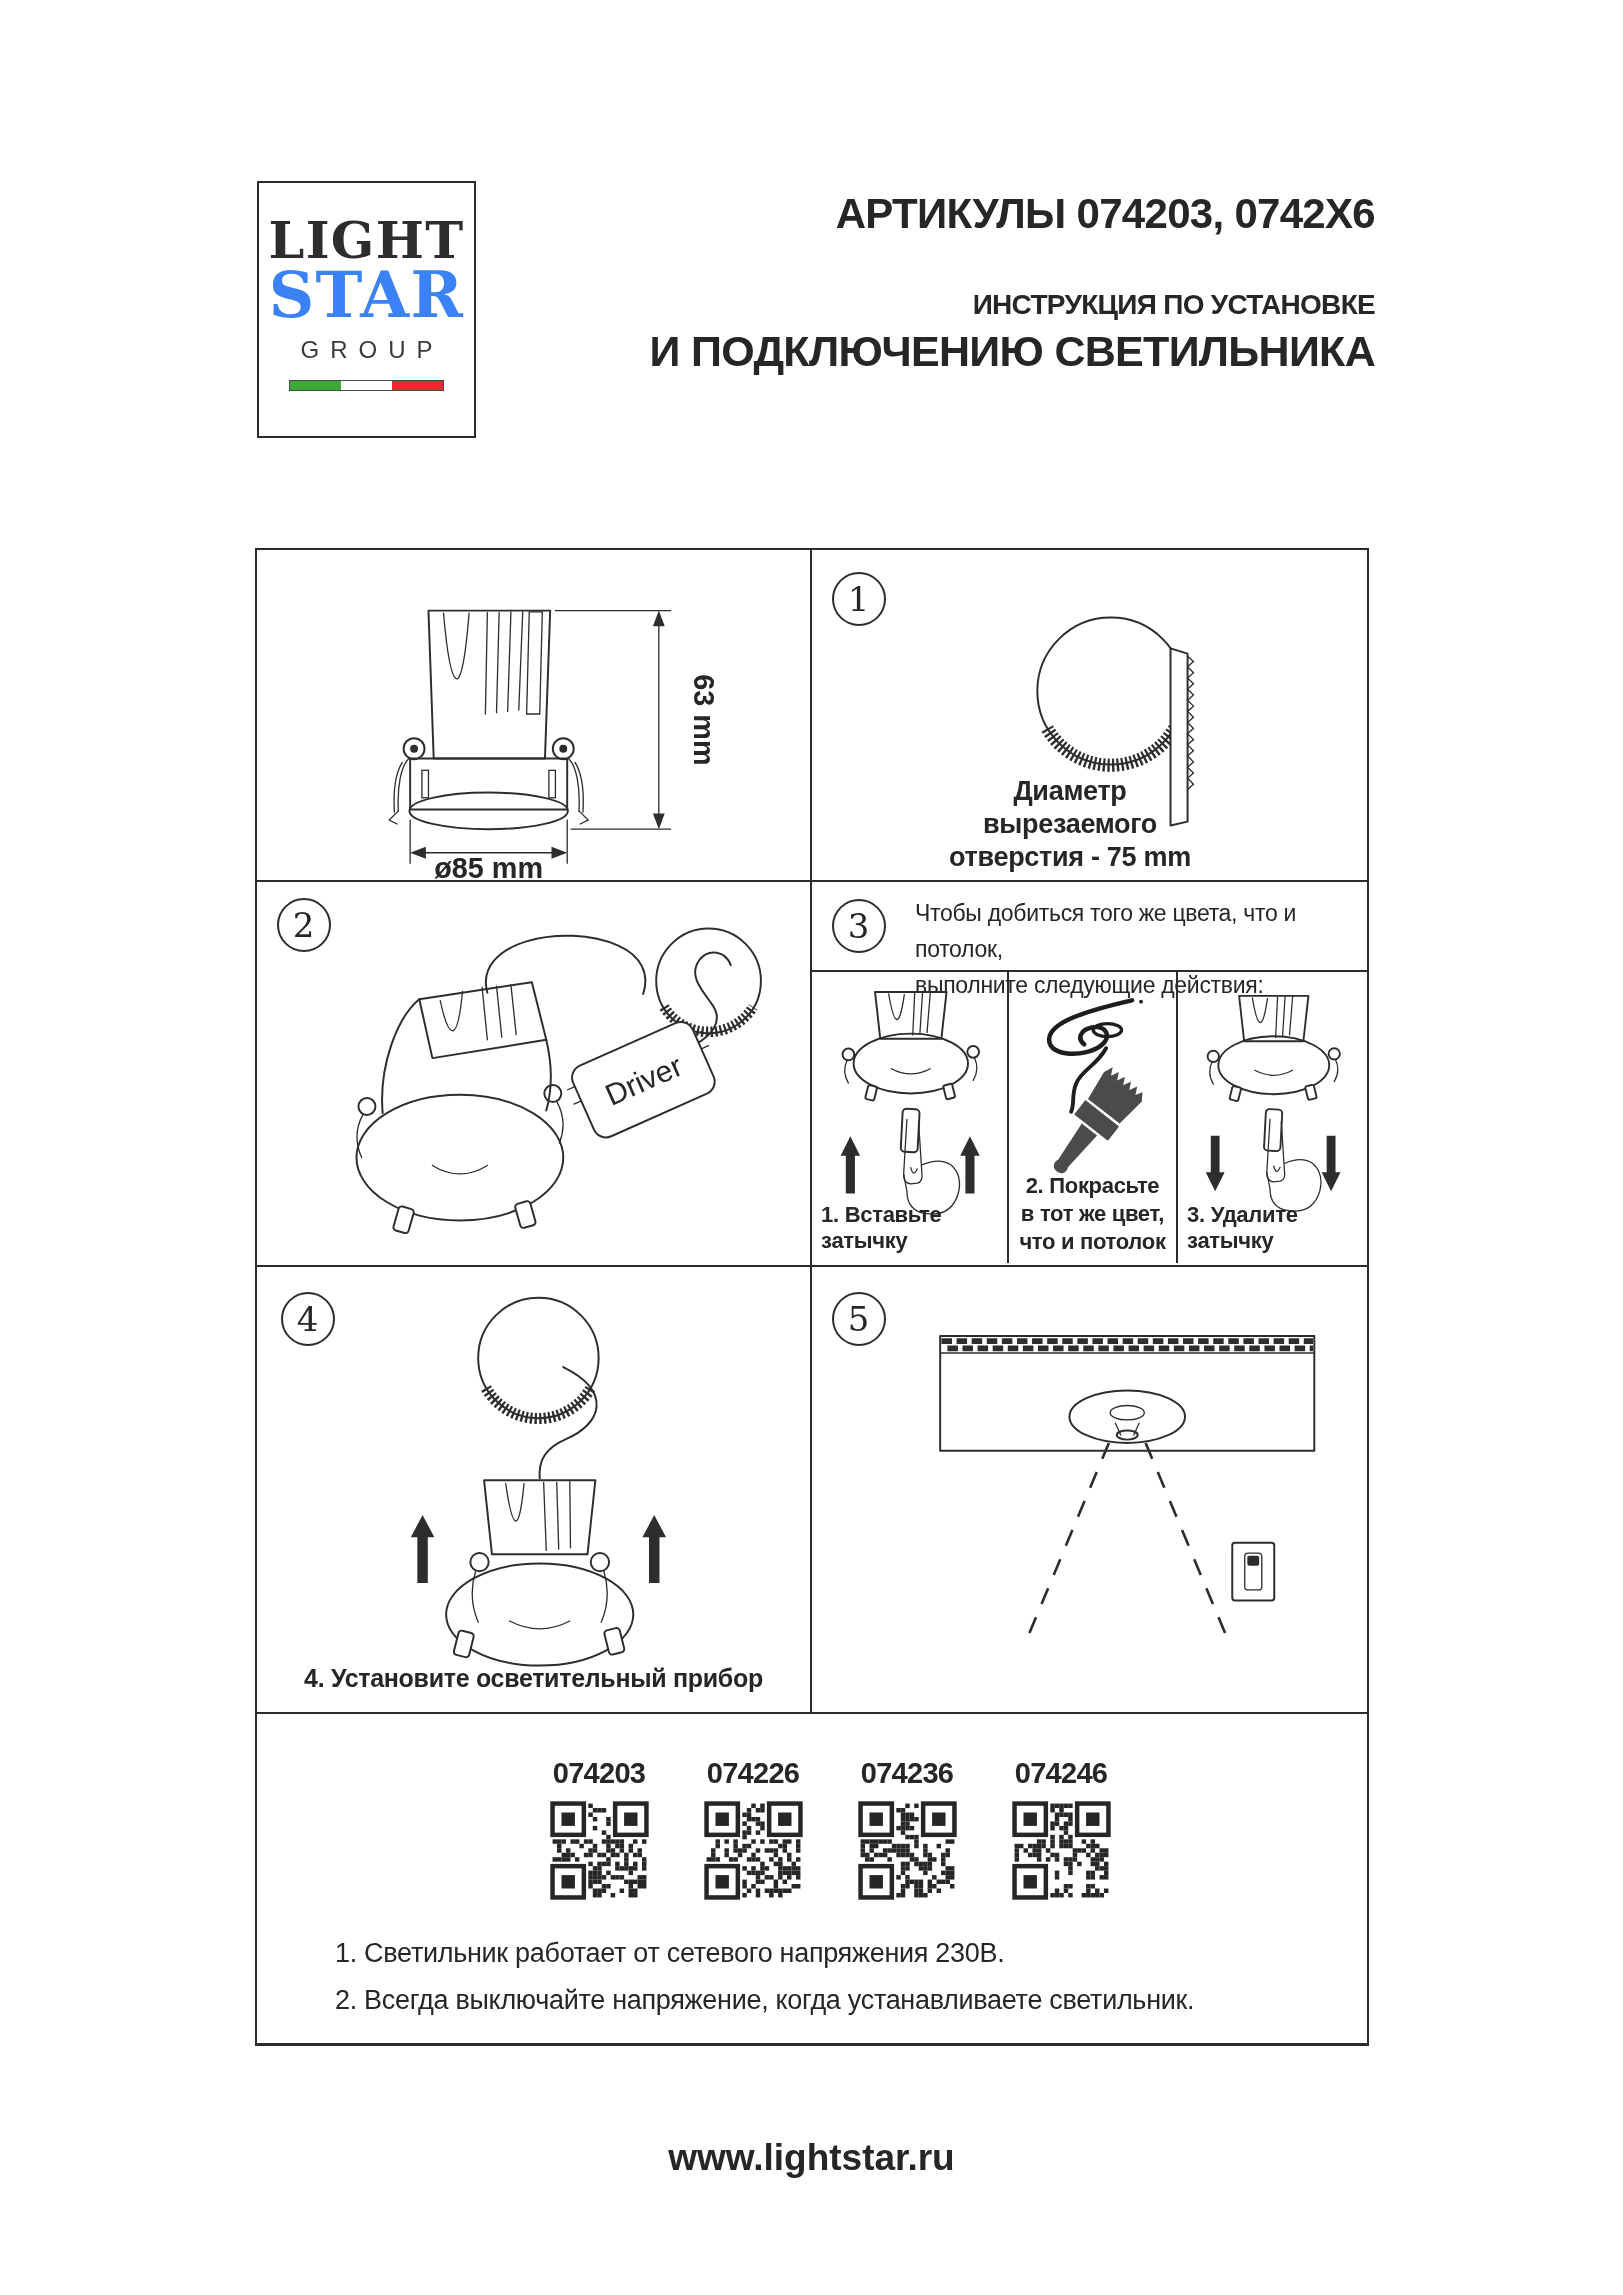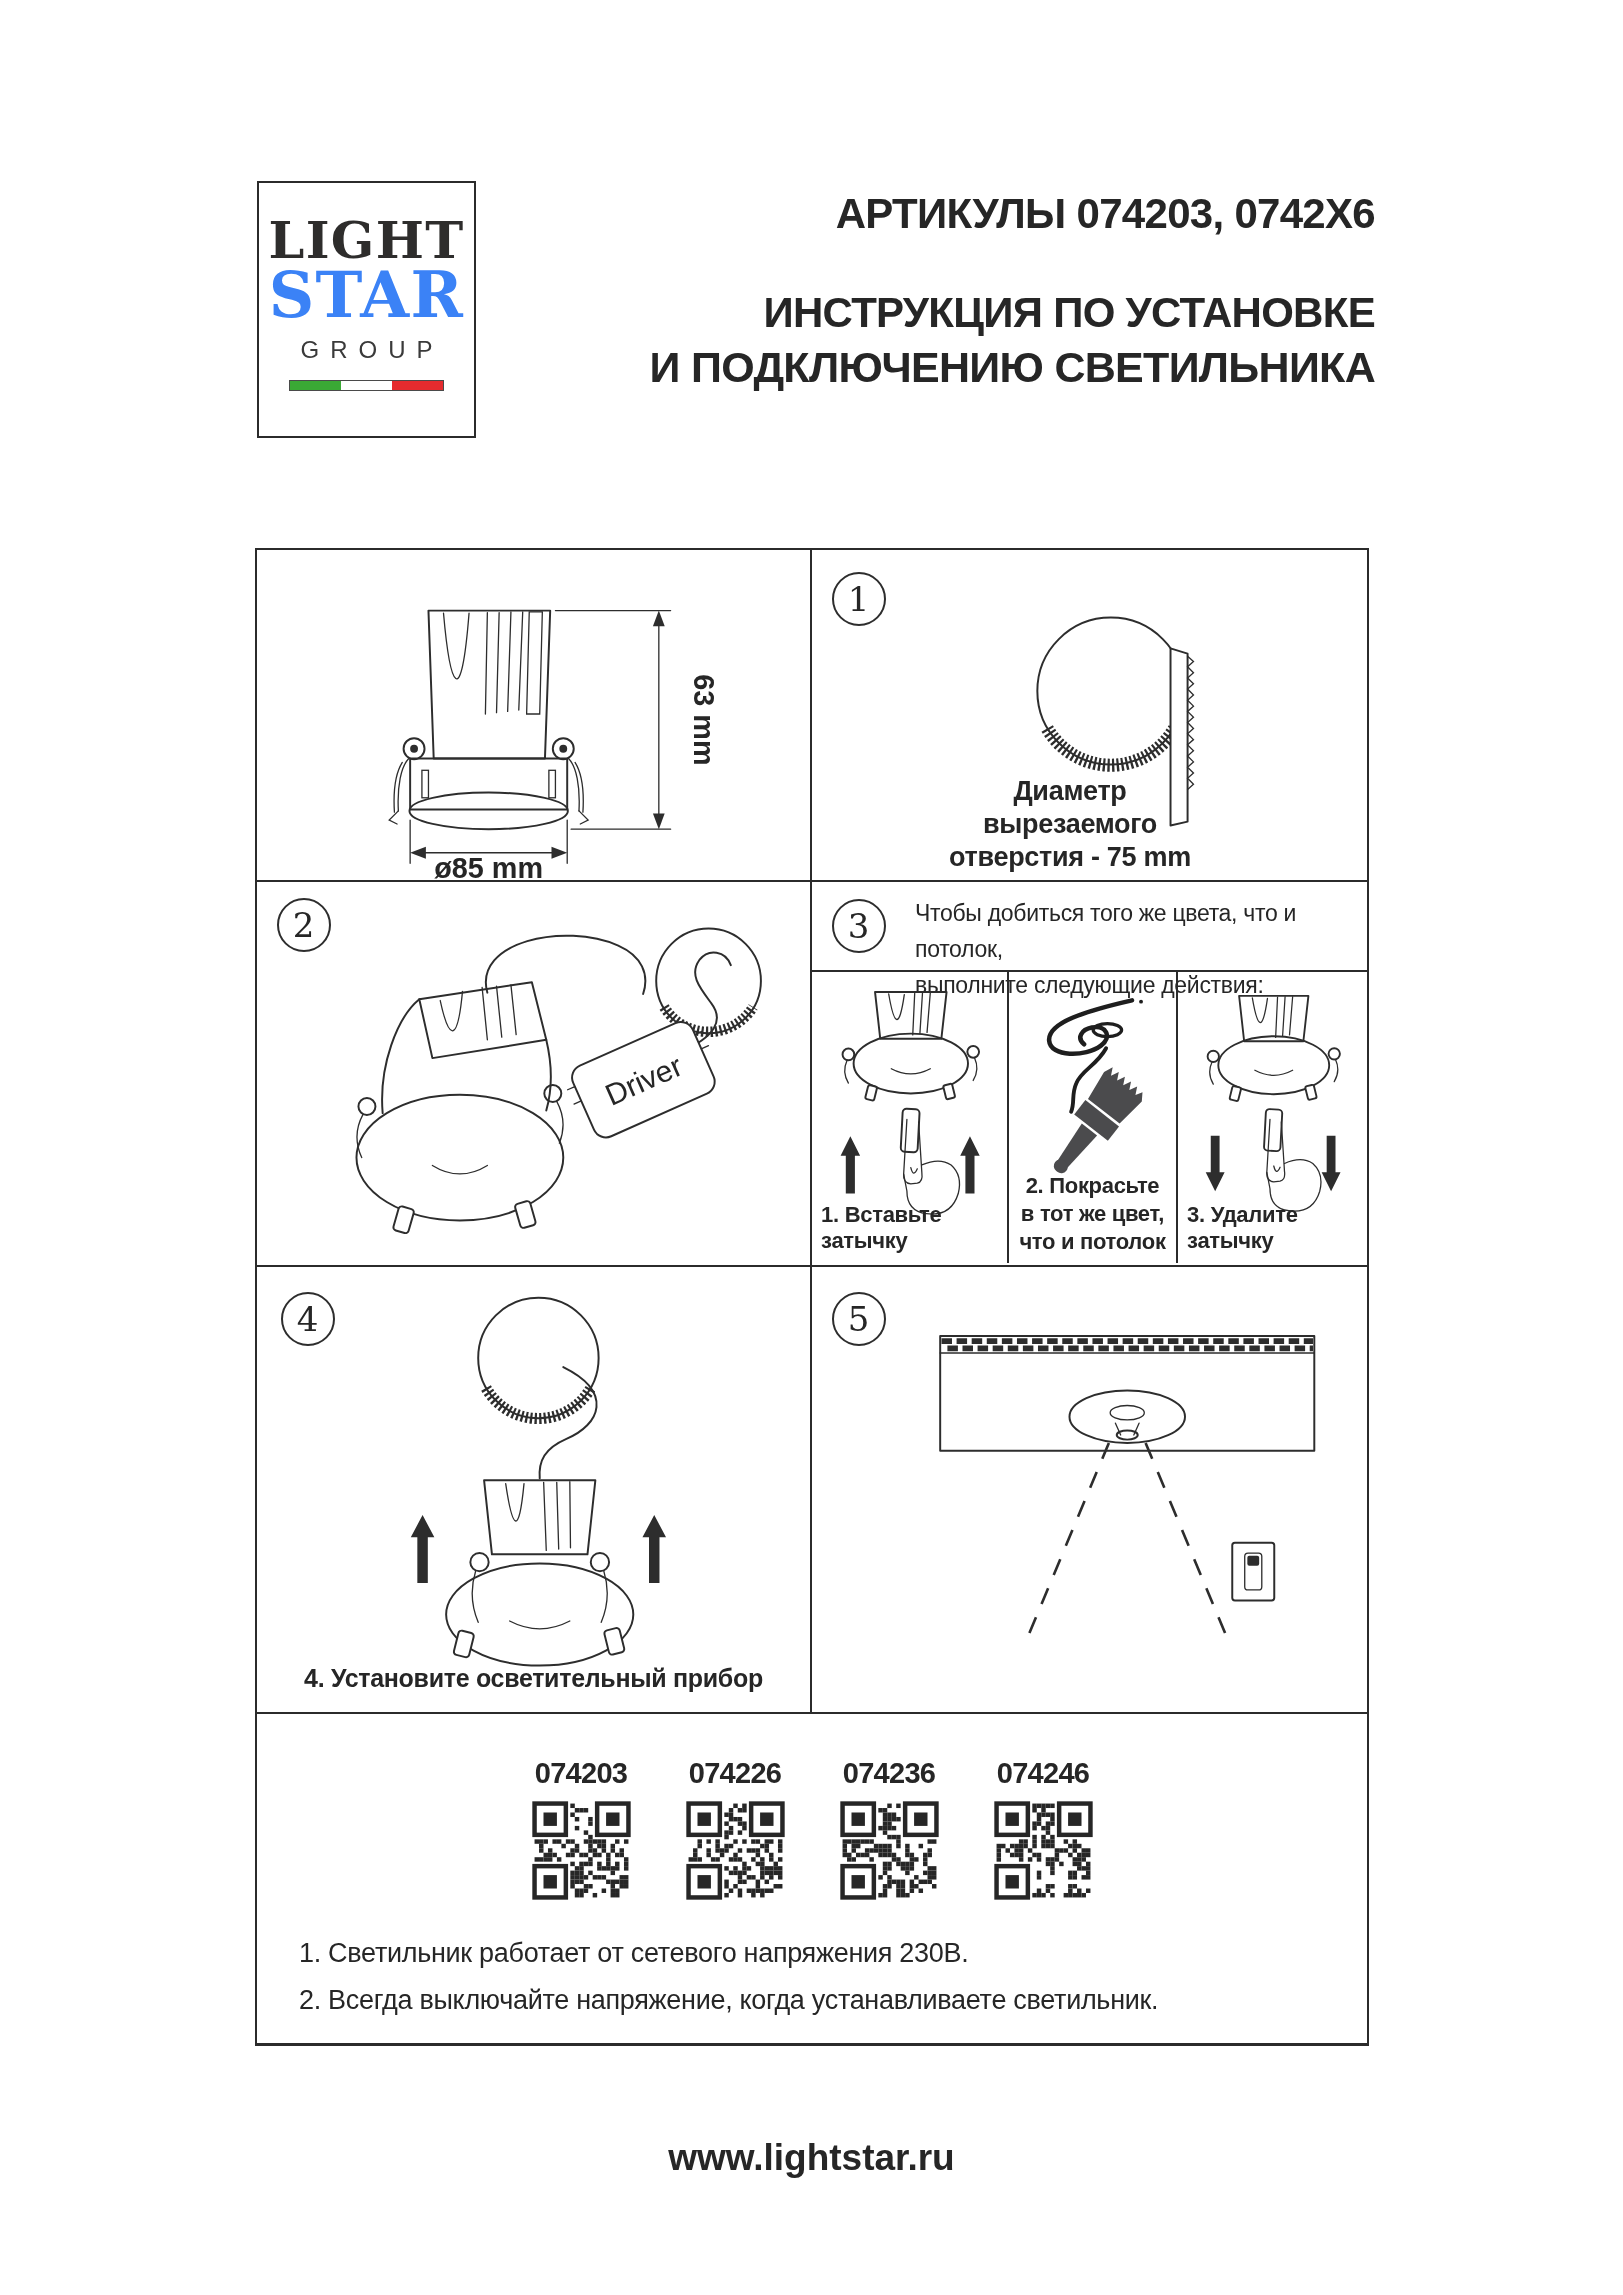--- a/index.html
+++ b/index.html
@@ -17,21 +17,21 @@
   .logo-group { margin-top:9.1px; font-size:24px; font-weight:normal; letter-spacing:11px;
                 padding-left:11px; color:#3a3a3a; }
   .logo-flag  { margin-top:15.7px; width:155px; height:11px; border:1.3px solid #4a4a4a;
                 display:flex; }
   .logo-flag span { flex:1; height:100%; }
 
   
   .header-block { position:absolute; right:248px; top:150px; text-align:right; color:#262626; }
   .h-series   { font-size:42px; font-weight:bold; letter-spacing:-0.7px; }
   .h-articles { font-size:42px; font-weight:bold; letter-spacing:-0.7px; margin-top:7.8px; }
-  .h-title1   { font-size:42px; font-weight:bold; letter-spacing:-0.7px; margin-top:51px; }
+  .h-title1   { font-size:28px; font-weight:bold; letter-spacing:-0.7px; margin-top:51px; }
   .h-title2   { font-size:43px; font-weight:bold; letter-spacing:-0.7px; margin-top:6.5px; }
 
   
   .grid { position:absolute; left:255px; top:516px; width:1114px; height:1498px;
           border:2.6px solid #2b2b2b; border-bottom-width:3.9px;
           display:grid; grid-template-columns:555px 1fr; grid-template-rows:332px 385px 447px 1fr; }
   .cell { position:relative; }
   .bR { border-right:2px solid #2b2b2b; }
   .bB { border-bottom:2px solid #2b2b2b; }
   .cell svg.art { position:absolute; inset:0; width:100%; height:100%; }
@@ -59,21 +59,21 @@
   .s3-intro { position:absolute; left:103px; top:14.4px; font-size:23px; line-height:1.55;
               letter-spacing:-0.3px; color:#262626; }
   .s3-sub { display:grid; grid-template-columns:197px 169px 1fr; height:291px; }
   .s3-cell { position:relative;padding-left:40px; }
   .s3-cap { position:absolute; bottom:9.1px; left:9.1px; right:5.2px; font-size:22px;
             letter-spacing:-0.3px; font-weight:bold; color:#262626; }
   .s3-cap-mid { position:absolute; bottom:6.5px; left:2.6px; right:2.6px; text-align:center;
                 font-size:22px; line-height:1.28; letter-spacing:-0.3px; font-weight:bold; color:#262626; }
 
   
-  .codes-cell { display:flex; flex-direction:column; align-items:stretch; padding-top:43px; }
+  .codes-cell { display:flex; flex-direction:column; align-items:stretch; padding-top:43px;padding-left:36px; }
   .qr-row { display:flex; justify-content:center; gap:55px; }
   .qr-item { display:flex; flex-direction:column; align-items:center; gap:10.5px; }
   .qr-label { font-size:29px; font-weight:bold; letter-spacing:-0.7px; color:#262626; }
   .qr-item svg { width:99px; height:99px; }
   .notes { margin-top:30px; padding-left:42px; font-size:27px; line-height:1.75;
            letter-spacing:-0.3px; color:#262626; }
 
   .footer-url { position:absolute; left:0; right:0; top:2105px; text-align:center;
                 font-size:37px; font-weight:bold; color:#262626; }
 </style>

